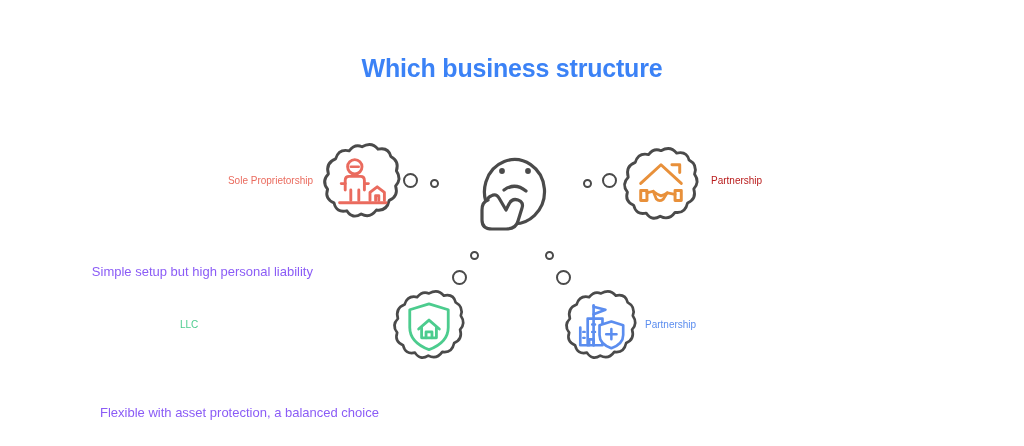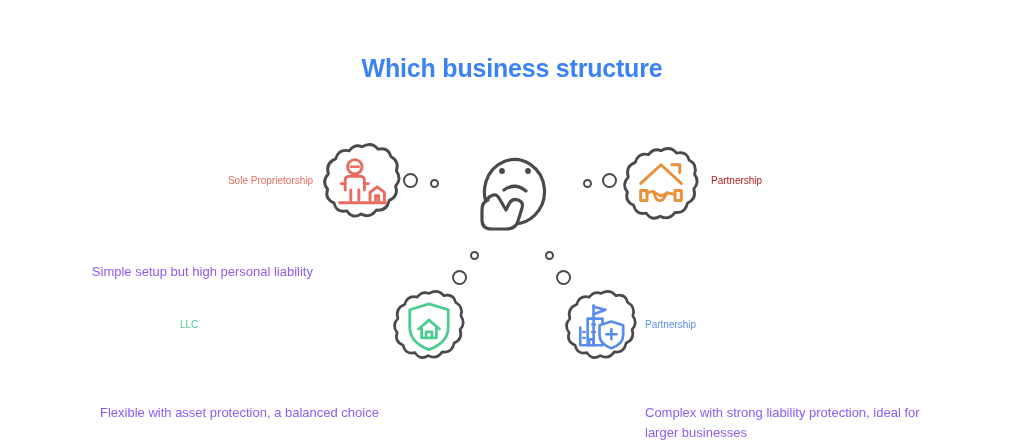--- a/index.html
+++ b/index.html
@@ -195,15 +195,14 @@
 
         <path d="M34 76 L34 68 L40 68 L40 76"></path>
 
         <path d="M64 44 L80 49 L80 62 Q80 74 64 80 Q48 74 48 62 L48 49 Z" fill="#ffffff"></path>
         <path d="M64 54 L64 68 M57 61 L71 61" stroke-width="3.4"></path>
       </g>
     </svg>
   </div>
 
   <div class="label lbl-corp">Partnership</div>
-  <div class="desc desc-corp">Complex with strong liability protection, ideal for larger businesses</div>
 
 </div>
 
 </body></html>

